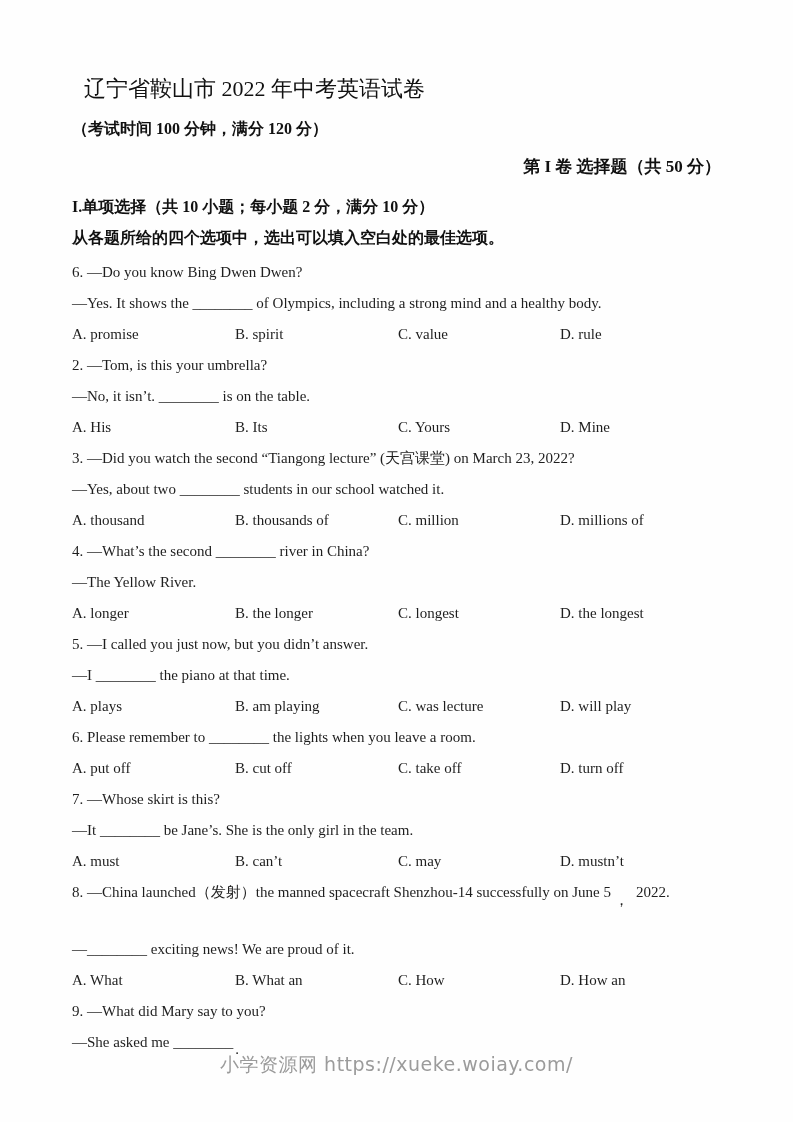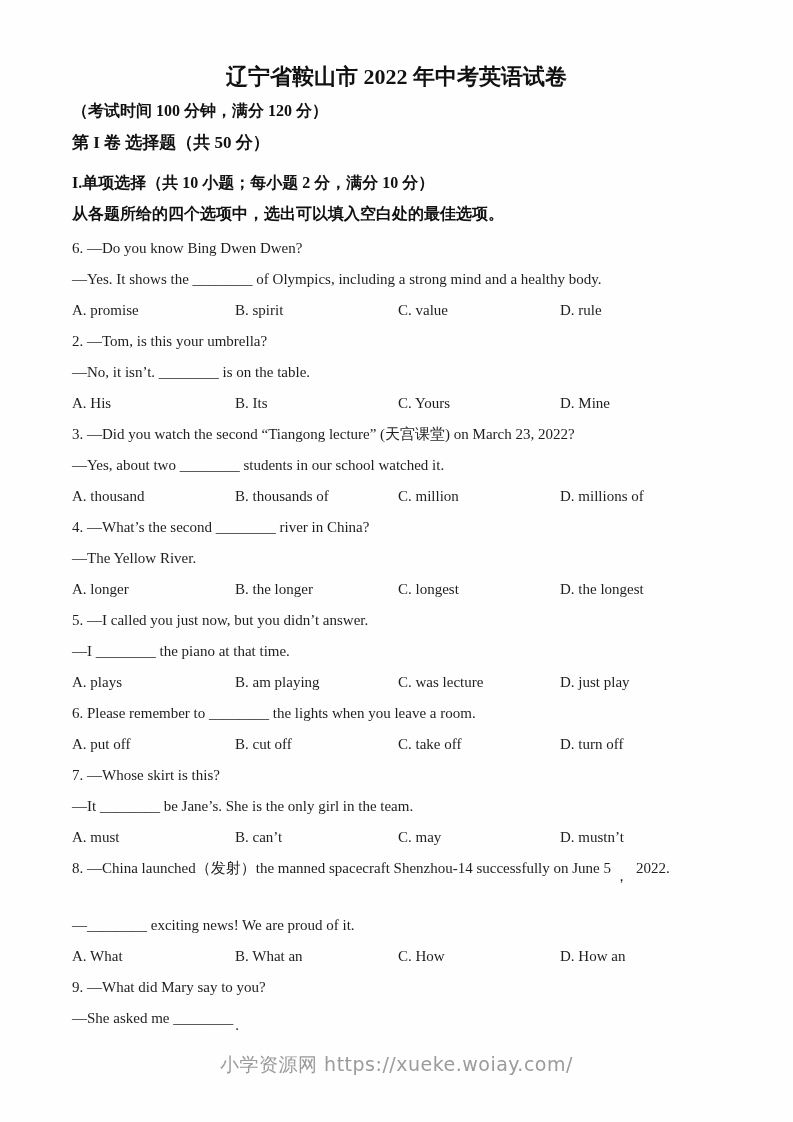--- a/index.html
+++ b/index.html
@@ -9,39 +9,38 @@
     height: 1122px;
     margin: 0 auto;
     background: #fefefe;
     font-family: "Liberation Serif", "DejaVu Serif", serif;
     color: #1e1e1e;
     overflow: hidden;
   }
   .content { padding: 62px 72px 0 72px; }
 
   .title {
-    margin: 0;
+    margin: 12px;
     font-size: 22px;
-    font-weight: bold;
-    text-align: center;
+    font-weight: normal;
     line-height: 30px;
     color: #111;
   }
   .meta {
     margin: 6px 0 0 0;
     font-size: 16px;
     font-weight: bold;
     line-height: 26px;
     color: #111;
   }
   .volume {
-    margin: 6px 0 0 0;
+    margin: 12px 0 0 0;
     font-size: 17px;
     font-weight: bold;
-    text-align: left;
+    text-align: right;
     line-height: 26px;
     color: #111;
   }
   .part-heading {
     margin: 14px 0 0 0;
     font-size: 16px;
     font-weight: bold;
     line-height: 26px;
     color: #111;
   }
@@ -150,21 +149,21 @@
         </div>
       </div>
 
       <div class="question">
         <p class="qline">5. —I called you just now, but you didn’t answer.</p>
         <p class="qline">—I ________ the piano at that time.</p>
         <div class="options">
           <span class="opt">A. plays</span>
           <span class="opt">B. am playing</span>
           <span class="opt">C. was lecture</span>
-          <span class="opt">D. just play</span>
+          <span class="opt">D. will play</span>
         </div>
       </div>
 
       <div class="question">
         <p class="qline">6. Please remember to ________ the lights when you leave a room.</p>
         <div class="options">
           <span class="opt">A. put off</span>
           <span class="opt">B. cut off</span>
           <span class="opt">C. take off</span>
           <span class="opt">D. turn off</span>

